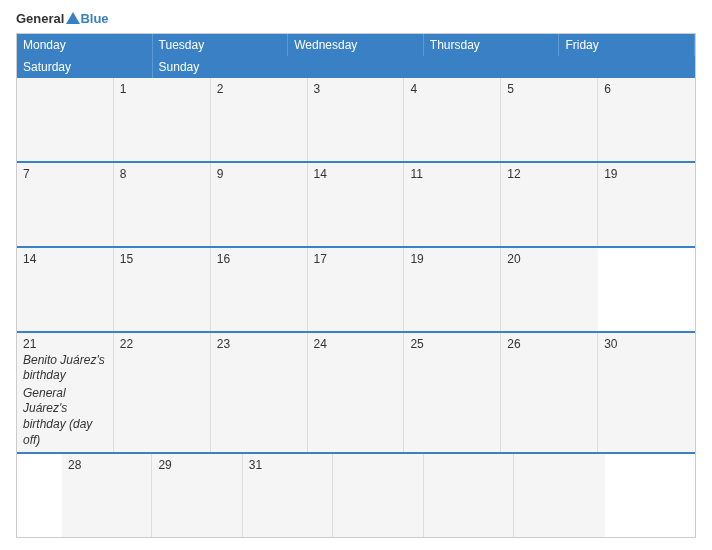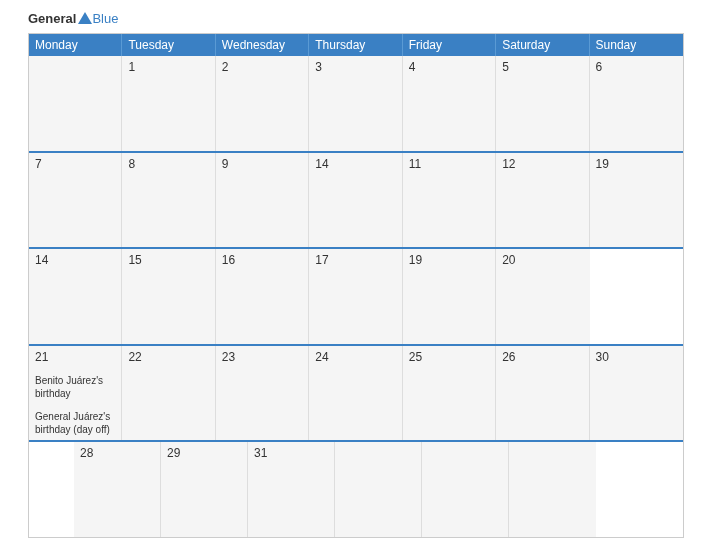--- a/index.html
+++ b/index.html
@@ -6,21 +6,21 @@
     body {
       width: 712px;
       height: 550px;
       background: #fff;
       font-family: Arial, sans-serif;
       overflow: hidden;
     }
     .page {
       width: 712px;
       height: 550px;
-      padding: 12px 28px;
+      padding: 12px 16px;
       display: flex;
       flex-direction: column;
     }
     
     .header {
       display: flex;
       align-items: center;
       justify-content: space-between;
       margin-bottom: 8px;
     }
@@ -33,21 +33,21 @@
       line-height: 1;
     }
     .logo-general {
       color: #333;
       font-size: 13px;
       font-weight: bold;
     }
     .logo-blue {
       color: #3a80c4;
       font-size: 13px;
-      font-weight: normal;
+      font-weight: bold;
     }
     .logo-triangle {
       width: 0;
       height: 0;
       border-left: 7px solid transparent;
       border-right: 7px solid transparent;
       border-bottom: 12px solid #3a80c4;
       display: inline-block;
       margin-left: 2px;
       margin-bottom: 1px;
@@ -67,21 +67,21 @@
     }
     
     .calendar {
       flex: 1;
       display: flex;
       flex-direction: column;
       border: 1px solid #ccc;
     }
     .day-headers {
       display: grid;
-      grid-template-columns: repeat(7, 1fr);
+      grid-template-columns: repeat(5, 1fr);
       background: #3a80c4;
     }
     .day-header {
       color: #fff;
       font-size: 12px;
       padding: 4px 6px;
       border-right: 1px solid #5a9ad4;
       font-weight: normal;
     }
     .day-header:last-child { border-right: none; }
@@ -111,24 +111,25 @@
     }
     .day-cell:last-child { border-right: none; }
     .day-cell.empty { background: #f5f5f5; }
     .day-num {
       font-size: 12px;
       color: #333;
       display: block;
       font-weight: normal;
     }
     .event-text {
-      font-size: 10px;
-      color: #333;
-      margin-top: 10px;
+      font-size: 12px;
+      color: #333;
+      margin-top: 2px;
       line-height: 1.3;
+      font-style: italic;
     }
   </style>
 </head>
 <body>
 
 <div class="page">
 
   <div class="header">
     <div class="logo">
         <div style="display: flex; align-items: center;">

